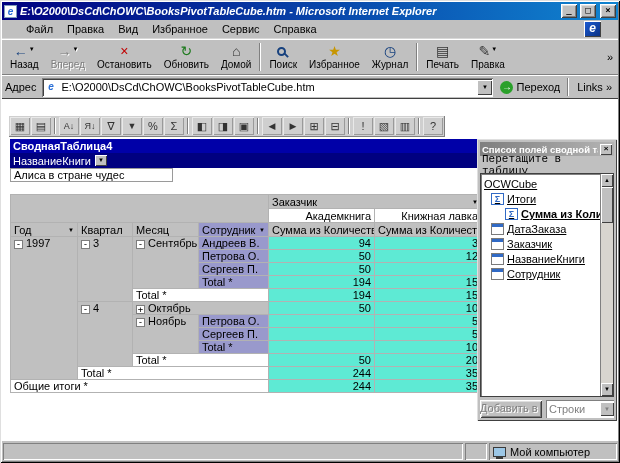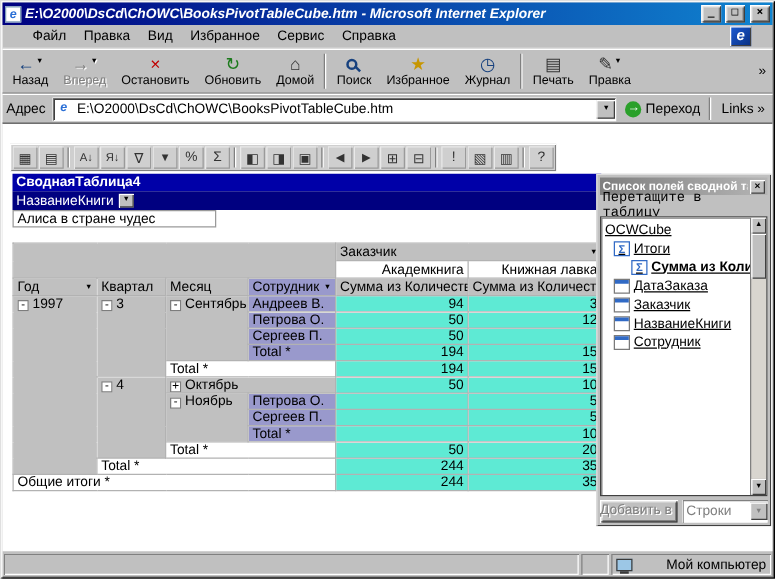--- a/index.html
+++ b/index.html
@@ -144,21 +144,21 @@
     box-shadow: inset 1px 1px 0 #fff, inset -1px -1px 0 #404040, inset 2px 2px 0 #dfdfdf, inset -2px -2px 0 #808080; }
   .fl-combo { flex:1; background:#fff; color:#808080; display:flex; align-items:center;
     box-shadow: inset 1px 1px 0 #808080, inset -1px -1px 0 #fff; padding-left:3px; }
   .fl-combo .cbtn { margin-left:auto; width:14px; height:14px; background:#c0c0c0; color:#808080;
     font-size:6px; text-align:center; line-height:14px;
     box-shadow: inset 1px 1px 0 #fff, inset -1px -1px 0 #404040; }
 
   
   .statusbar { height:20px; flex:0 0 20px; display:flex; gap:2px; padding:2px 1px 1px; }
   .seg { box-shadow: inset 1px 1px 0 #808080, inset -1px -1px 0 #fff;
-    display:flex; align-items:center; padding:0 4px; gap:4px;justify-content:space-between; }
+    display:flex; align-items:center; padding:0 4px; gap:4px; }
   .seg.main { flex:1; } .seg.mid { width:22px; } .seg.zone { width:128px; }
   .pc-ico { width:13px; height:10px; border:1px solid #3a3a3a; background:#9cc7e6; position:relative; }
   .pc-ico::after { content:""; position:absolute; left:2px; right:2px; bottom:-3px; height:2px; background:#3a3a3a; }
 </style>
 </head>
 <body>
 
 <div class="window">
 
   <div class="titlebar">

